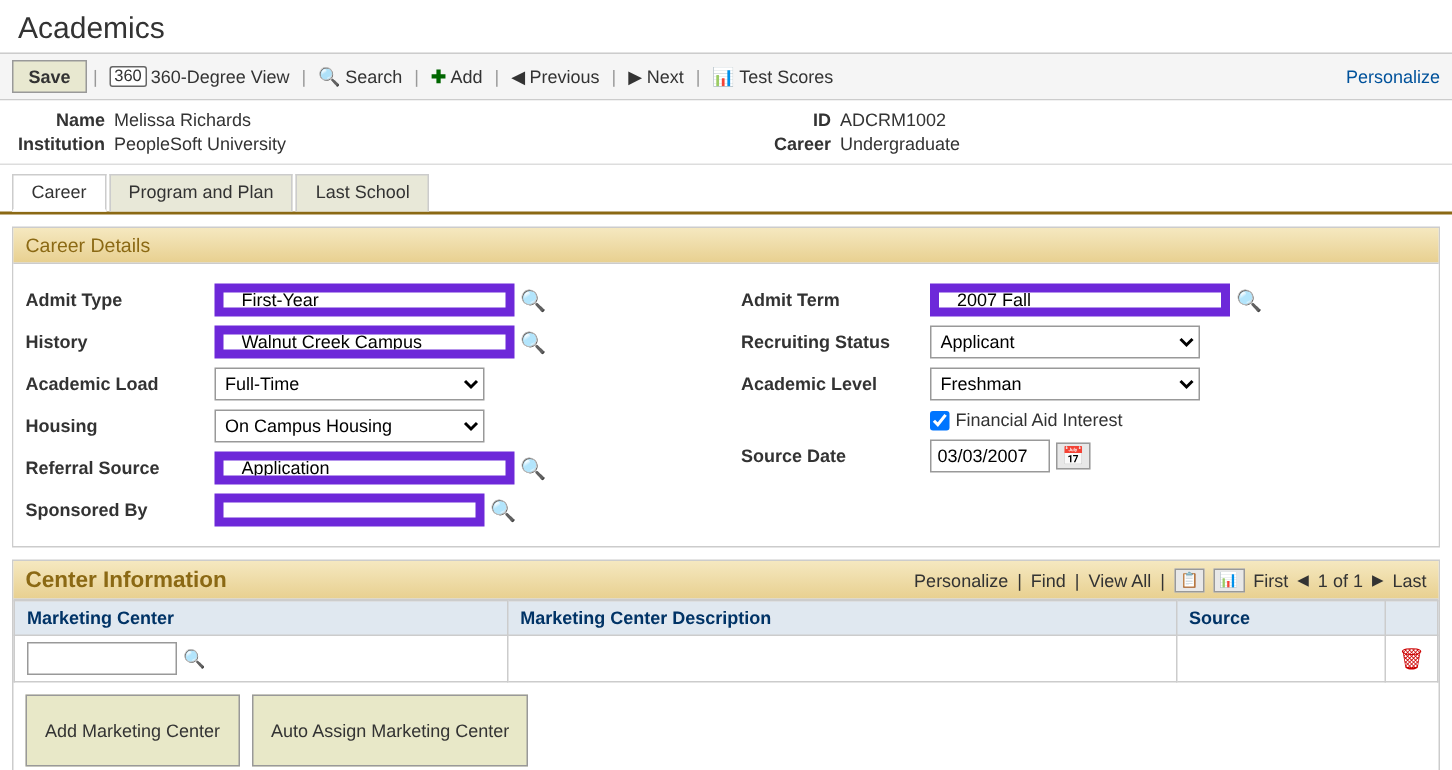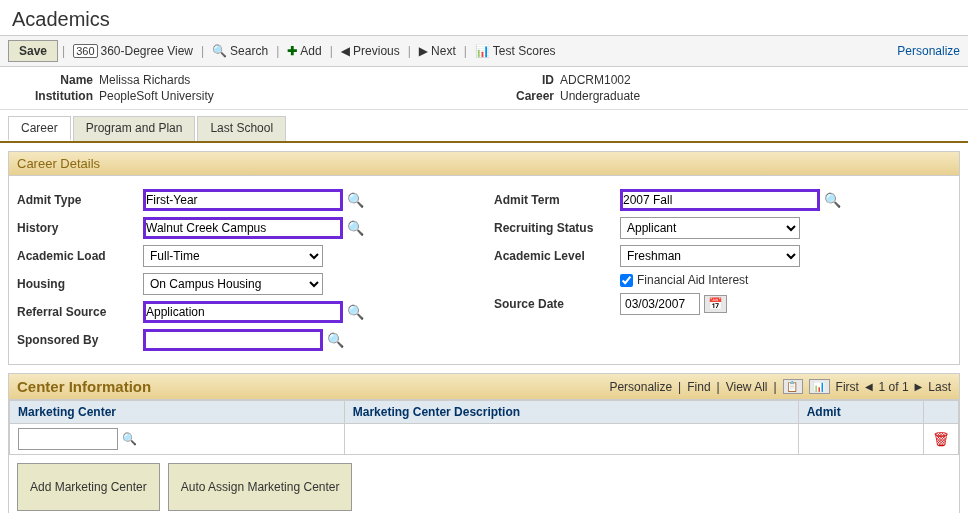--- a/index.html
+++ b/index.html
@@ -11,21 +11,21 @@
     .page-title { font-size: 20px; color: #333; padding: 8px 12px 4px; font-weight: normal; }
     
     
     .toolbar { display: flex; align-items: center; justify-content: space-between; padding: 4px 8px; border-top: 1px solid #ccc; border-bottom: 1px solid #ccc; background: #f5f5f5; }
     .toolbar-left { display: flex; align-items: center; gap: 2px; }
     .btn-save { background: #e8e8d0; border: 1px solid #999; padding: 3px 10px; cursor: pointer; font-size: 12px; font-weight: bold; color: #333; }
     .toolbar-link { display: flex; align-items: center; gap: 3px; color: #333; cursor: pointer; text-decoration: none; font-size: 12px; padding: 2px 4px; }
     .personalize-link { color: #00529b; text-decoration: none; font-size: 12px; cursor: pointer; }
     
     
-    .info-row { display: flex; padding: 6px 23px; background: #fff; border-bottom: 1px solid #ddd; }
+    .info-row { display: flex; padding: 6px 0; background: #fff; border-bottom: 1px solid #ddd; }
     .info-left { display: flex; flex-direction: column; gap: 2px; flex: 1; }
     .info-right { display: flex; flex-direction: column; gap: 2px; flex: 1; justify-content: flex-end; }
     .info-field { display: flex; align-items: center; gap: 6px; }
     .info-label { font-weight: bold; font-size: 12px; color: #333; text-align: right; min-width: 70px; }
     .info-value { font-size: 12px; color: #333; }
     
     
     .tabs { display: flex; padding: 6px 8px 0; border-bottom: 2px solid #8b6914; background: #fff; }
     .tab { padding: 4px 12px; border: 1px solid #ccc; border-bottom: none; cursor: pointer; font-size: 12px; background: #e8e8d8; color: #333; margin-right: 2px; }
     .tab.active { background: #fff; border-bottom: 2px solid #fff; font-weight: normal; }
@@ -33,21 +33,21 @@
     
     .section { margin: 8px; border: 1px solid #ccc; }
     .section-header { background: linear-gradient(to bottom, #f5e8c0, #e8d090); padding: 4px 8px; font-size: 13px; font-weight: normal; color: #8b6914; border-bottom: 1px solid #ccc; }
     .section-body { padding: 10px 8px; background: #fff; }
     
     
     .form-grid { display: grid; grid-template-columns: 1fr 1fr; gap: 6px 20px; }
     .form-row { display: flex; align-items: center; gap: 6px; padding: 3px 0; }
     .form-label { text-align: left; font-size: 12px; color: #333; font-weight: bold; min-width: 120px; flex-shrink: 0; }
     .form-control { display: flex; align-items: center; gap: 4px; }
-    .form-input { border: 3px solid #6d28d9; padding: 2px 0; font-size: 12px; height: 22px; background: #fff; }
+    .form-input { border: 6px solid #6d28d9; padding: 2px 12px; font-size: 12px; height: 22px; background: #fff; }
     .form-input-wide { width: 200px; }
     .form-select { border: 1px solid #999; padding: 2px 2px; font-size: 12px; height: 22px; background: #fff; width: 180px; }
     .search-icon { color: #666; cursor: pointer; font-size: 14px; }
     .checkbox-row { display: flex; align-items: center; gap: 4px; }
     .date-input { width: 80px; border: 1px solid #999; padding: 2px 4px; font-size: 12px; height: 22px; }
     .cal-icon { color: #666; cursor: pointer; font-size: 12px; border: 1px solid #999; padding: 1px 3px; background: #e8e8e8; }
     
     
     .center-section { margin: 8px; border: 1px solid #ccc; }
     .center-header { background: linear-gradient(to bottom, #f5e8c0, #e8d090); padding: 4px 8px; display: flex; justify-content: space-between; align-items: center; border-bottom: 1px solid #ccc; }
@@ -287,21 +287,21 @@
         <span class="nav-btn">▶</span>
         <span class="nav-info">Last</span>
       </div>
     </div>
     <div class="table-container">
       <table class="data-table">
         <thead>
           <tr>
             <th>Marketing Center</th>
             <th>Marketing Center Description</th>
-            <th>Admit</th>
+            <th>Source</th>
             <th style="width:30px;"></th>
           </tr>
         </thead>
         <tbody>
           <tr class="table-row">
             <td>
               <div style="display:flex;align-items:center;gap:4px;">
                 <input type="text" class="table-input" value="" style="">
                 <span style="cursor:pointer;font-size:12px;">🔍</span>
               </div>

